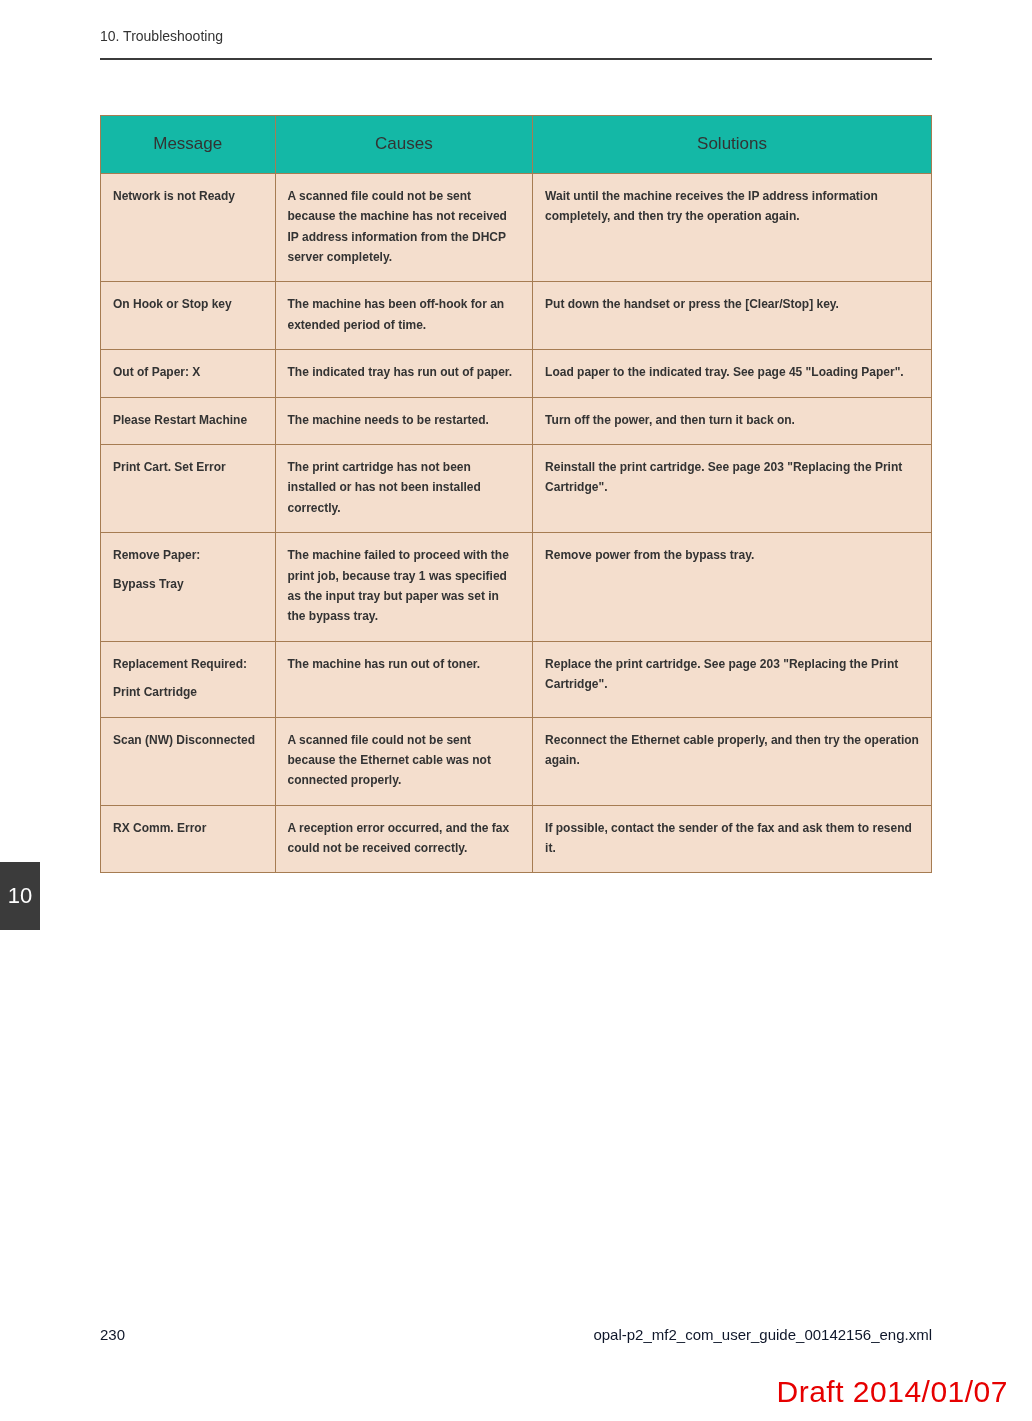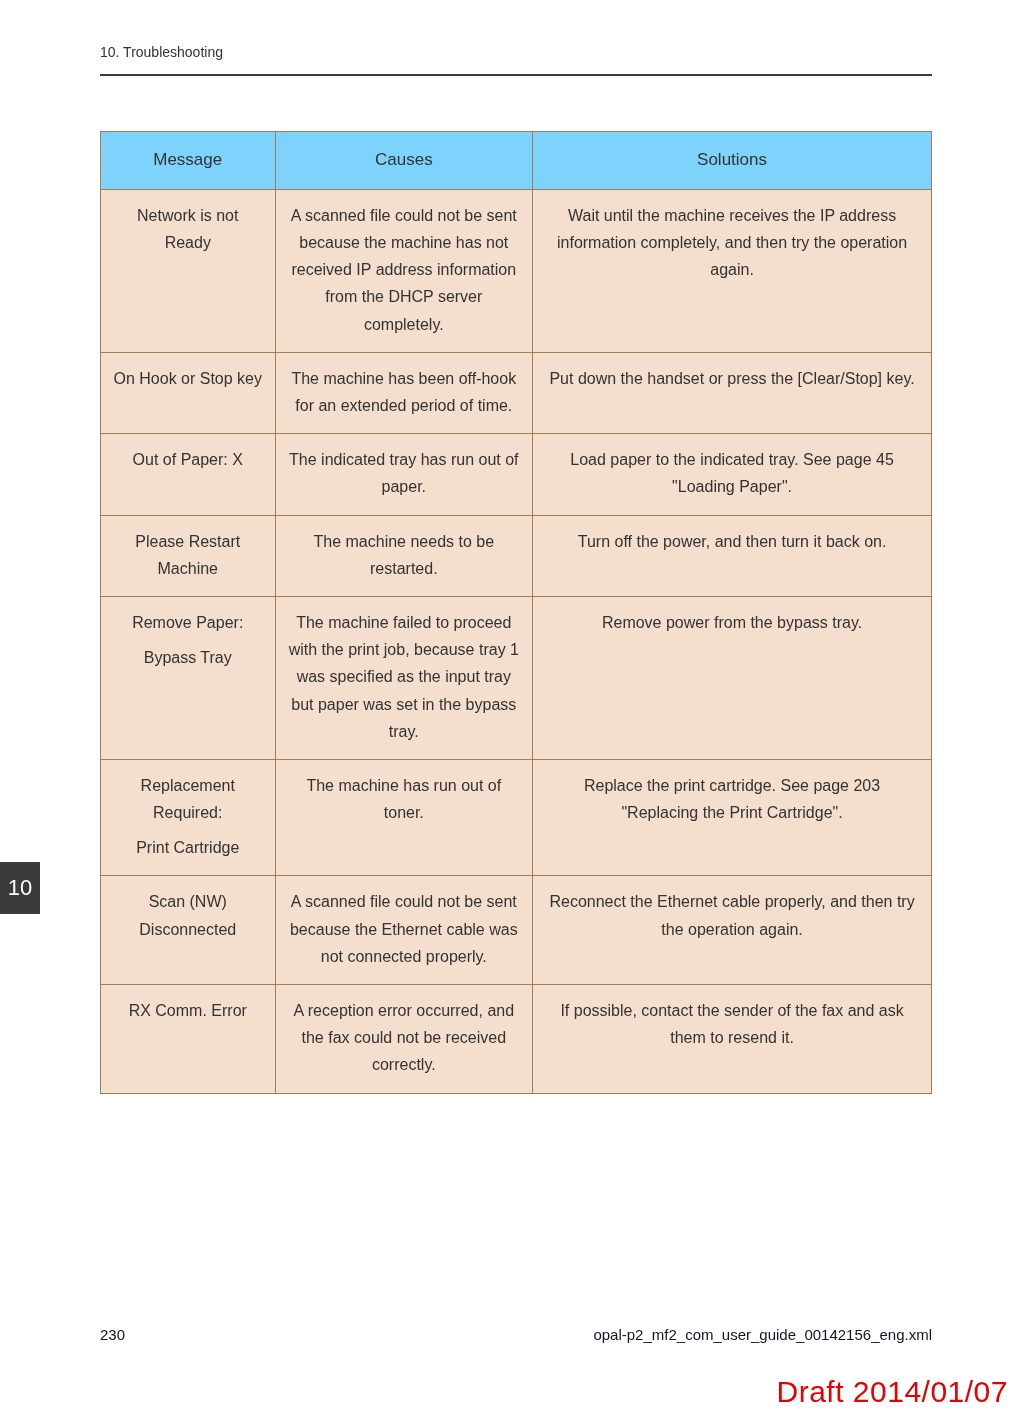--- a/index.html
+++ b/index.html
@@ -5,69 +5,70 @@
     * { margin: 0; padding: 0; box-sizing: border-box; }
     body {
       width: 1032px;
       height: 1421px;
       background: #fff;
       font-family: Arial, Helvetica, sans-serif;
       color: #333;
       position: relative;
     }
     .header-section {
-      padding: 44px 0 8px 100px;
+      padding: 28px 0 8px 100px;
       font-size: 14px;
       color: #333;
     }
     .header-rule {
       margin: 6px 100px 0 100px;
       border: none;
       border-top: 2px solid #3b3b3b;
     }
     .content {
       padding: 55px 100px 0 100px;
     }
     table.trouble {
       width: 100%;
       border-collapse: collapse;
       table-layout: fixed;
     }
     table.trouble th, table.trouble td {
       border: 1px solid #a67c52;
       padding: 12px 12px 14px 12px;
-      text-align: center;
+      text-align: left;
       vertical-align: top;
-      font-size: 16px;
+      font-size: 12px;
       line-height: 1.7;
       color: #333;
+      font-weight: bold;
     }
     table.trouble th {
-      background: #7dd3fc;
+      background: #14b8a6;
       font-weight: 400;
       text-align: center;
       padding: 14px 8px;
       font-size: 17px;
     }
     table.trouble td {
       background: #f4decd;
     }
     .col-message { width: 21%; }
     .col-causes   { width: 31%; }
     .col-solutions{ width: 48%; }
 
     .multiline-msg span { display: block; margin-bottom: 8px; }
     .multiline-msg span:last-child { margin-bottom: 0; }
 
     .side-tab {
       position: absolute;
       left: 0;
       top: 862px;
       width: 40px;
-      height: 52px;
+      height: 68px;
       background: #3b3b3b;
       color: #fff;
       font-size: 22px;
       display: flex;
       align-items: center;
       justify-content: center;
     }
     .footer {
       position: absolute;
       bottom: 78px;
@@ -144,20 +145,29 @@
             <div class="multiline-msg">
               <span>Please Restart Machine</span>
             </div>
           </td>
           <td>The machine needs to be restarted.</td>
           <td>Turn off the power, and then turn it back on.</td>
         </tr>
         <tr>
           <td>
             <div class="multiline-msg">
+              <span>Print Cart. Set Error</span>
+            </div>
+          </td>
+          <td>The print cartridge has not been installed or has not been installed correctly.</td>
+          <td>Reinstall the print cartridge. See page 203 "Replacing the Print Cartridge".</td>
+        </tr>
+        <tr>
+          <td>
+            <div class="multiline-msg">
               <span>Remove Paper:</span>
               <span>Bypass Tray</span>
             </div>
           </td>
           <td>The machine failed to proceed with the print job, because tray 1 was specified as the input tray but paper was set in the bypass tray.</td>
           <td>Remove power from the bypass tray.</td>
         </tr>
         <tr>
           <td>
             <div class="multiline-msg">

